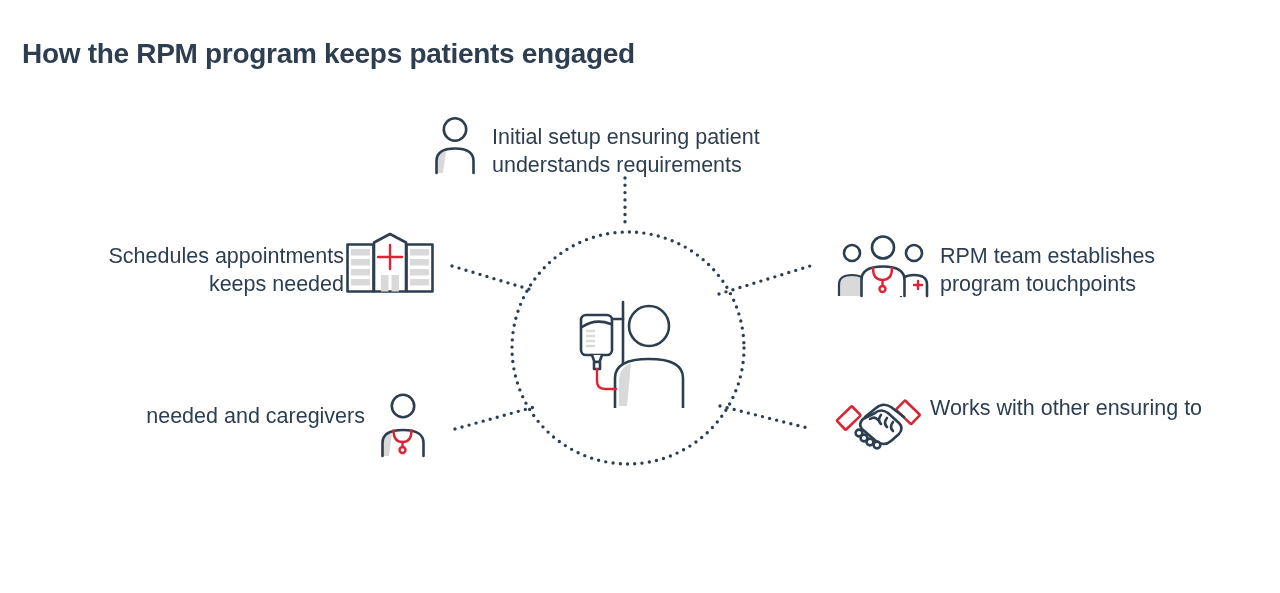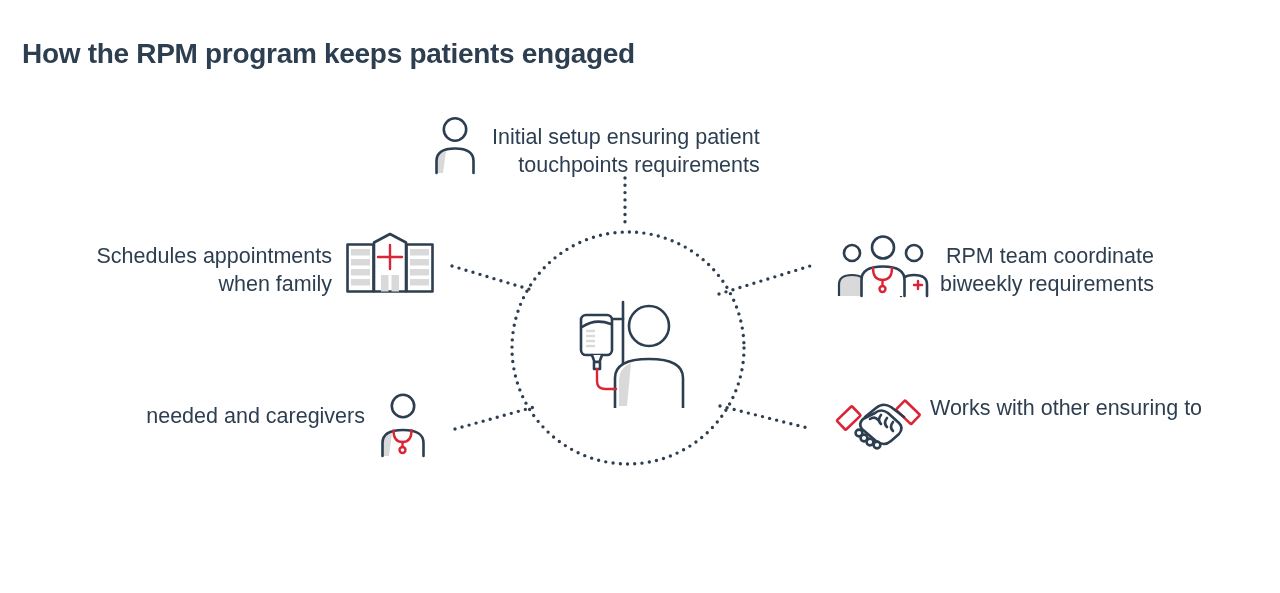--- a/index.html
+++ b/index.html
@@ -10,21 +10,21 @@
     position:relative; width:1256px; height:593px; overflow:hidden;
     background:var(--background);
     font-family:Liberation Sans, sans-serif; color:var(--ink);
   }
   .title{
     position:absolute; left:22px; top:38px; margin:0;
     font-size:28px; font-weight:bold; letter-spacing:-0.3px; color:var(--ink);
   }
   .web{position:absolute; left:0; top:0;}
   .dot{fill:none; stroke:var(--ink); stroke-width:3.4; stroke-linecap:round; stroke-dasharray:0 7.3;}
-  .lines{position:absolute; font-size:21.5px; line-height:28px; color:var(--ink); white-space:nowrap;text-align:right;}
+  .lines{position:absolute; font-size:21.5px; line-height:28px; color:var(--ink); white-space:nowrap;}
   .lines.right{text-align:right;}
   .icon{position:absolute;}
   
   .o  {fill:none; stroke:var(--ink); stroke-width:2.6; stroke-linecap:round; stroke-linejoin:round;}
   .ow {fill:#fff; stroke:var(--ink); stroke-width:2.6; stroke-linecap:round; stroke-linejoin:round;}
   .og {fill:var(--gray); stroke:var(--ink); stroke-width:2.2; stroke-linejoin:round;}
   .r  {fill:none; stroke:var(--red); stroke-width:2.4; stroke-linecap:round; stroke-linejoin:round;}
   .rw {fill:#fff; stroke:var(--red); stroke-width:2.6; stroke-linejoin:round;}
   .g  {fill:var(--gray); stroke:none;}
 </style>
@@ -63,26 +63,26 @@
     <path class="r" stroke-width="3" d="M24 73 V85 Q24 93 32 93 H43"></path>
   </svg>
 
   <svg class="icon" style="left:429px;top:115px;" width="50" height="60" viewBox="0 0 50 60">
     <path class="g" d="M8 58 V46 Q8 38 17 36 L14 58 Z"></path>
     <circle class="ow" cx="26" cy="14.5" r="11.2"></circle>
     <path class="o" d="M7.5 58 V46 Q7.5 33.5 26 33.5 Q44.5 33.5 44.5 46 V58"></path>
   </svg>
   <div class="lines" style="left:492px;top:123px;">
     <div>Initial setup ensuring patient</div>
-    <div>touchpoints requirements</div>
+    <div>understands requirements</div>
   </div>
 
-  <div class="lines right" style="left:44px;top:242px;width:288px;">
+  <div class="lines right" style="left:56px;top:242px;width:288px;">
     <div>Schedules appointments</div>
-    <div>when family</div>
+    <div>keeps needed</div>
   </div>
   <svg class="icon" style="left:344px;top:231px;" width="92" height="64" viewBox="0 0 92 64">
     <rect class="ow" x="3.5" y="13.5" width="26" height="47"></rect>
     <g class="g">
       <rect x="7" y="18" width="19" height="6.5"></rect>
         <rect x="7" y="28" width="19" height="6.5"></rect>
       <rect x="7" y="38" width="19" height="6.5"></rect>
         <rect x="7" y="48" width="19" height="6.5"></rect>
     </g>
     <rect class="ow" x="62.5" y="13.5" width="26" height="47"></rect>
@@ -116,22 +116,22 @@
     <circle class="ow" stroke-width="2.2" cx="78" cy="19" r="8"></circle>
     <path class="ow" stroke-width="2.2" d="M65 62 V50.5 Q65 41 78 41 Q91 41 91 50.5 V62"></path>
     <path class="r" stroke-width="2.2" d="M82 47 V55 M78 51 H86"></path>
     <circle class="ow" cx="47" cy="13.5" r="11"></circle>
     <path class="ow" d="M25.5 62 V46 Q25.5 32.5 47 32.5 Q68.5 32.5 68.5 46 V62"></path>
     <path class="r" d="M37 34 Q37 46 46.5 46 Q56 46 56 34"></path>
     <path class="r" d="M46.5 46 V52"></path>
     <circle class="r" cx="46.5" cy="55" r="3"></circle>
   </svg>
   <div class="lines" style="left:940px;top:242px;">
-    <div>RPM team coordinate</div>
-    <div>biweekly requirements</div>
+    <div>RPM team establishes</div>
+    <div>program touchpoints</div>
   </div>
 
   <svg class="icon" style="left:832px;top:393px;" width="92" height="62" viewBox="0 0 92 62">
     <rect class="rw" x="6" y="19" width="21" height="13" rx="1" transform="rotate(-44 16 25)"></rect>
     <rect class="rw" x="65" y="13" width="21" height="13" rx="1" transform="rotate(44 76 20)"></rect>
     <path class="o" stroke-width="2.4" d="M72 24 L59 14 Q51 9 44 15 L33 24"></path>
     <path class="ow" stroke-width="2.4" d="M31 26 Q26 31 30 36 L44 48 Q52 54 59 48 L67 41 Q72 35 67 30 L56 20 Q49 15 43 20 Z"></path>
     <path class="o" stroke-width="2" d="M49 22 Q45 27 49 31 M55 25 Q51 30 55 34 M61 29 Q57 34 61 38"></path>
     <path class="o" stroke-width="2" d="M38 26 Q43 23 46 27"></path>
     <g class="ow" stroke-width="2.2">

